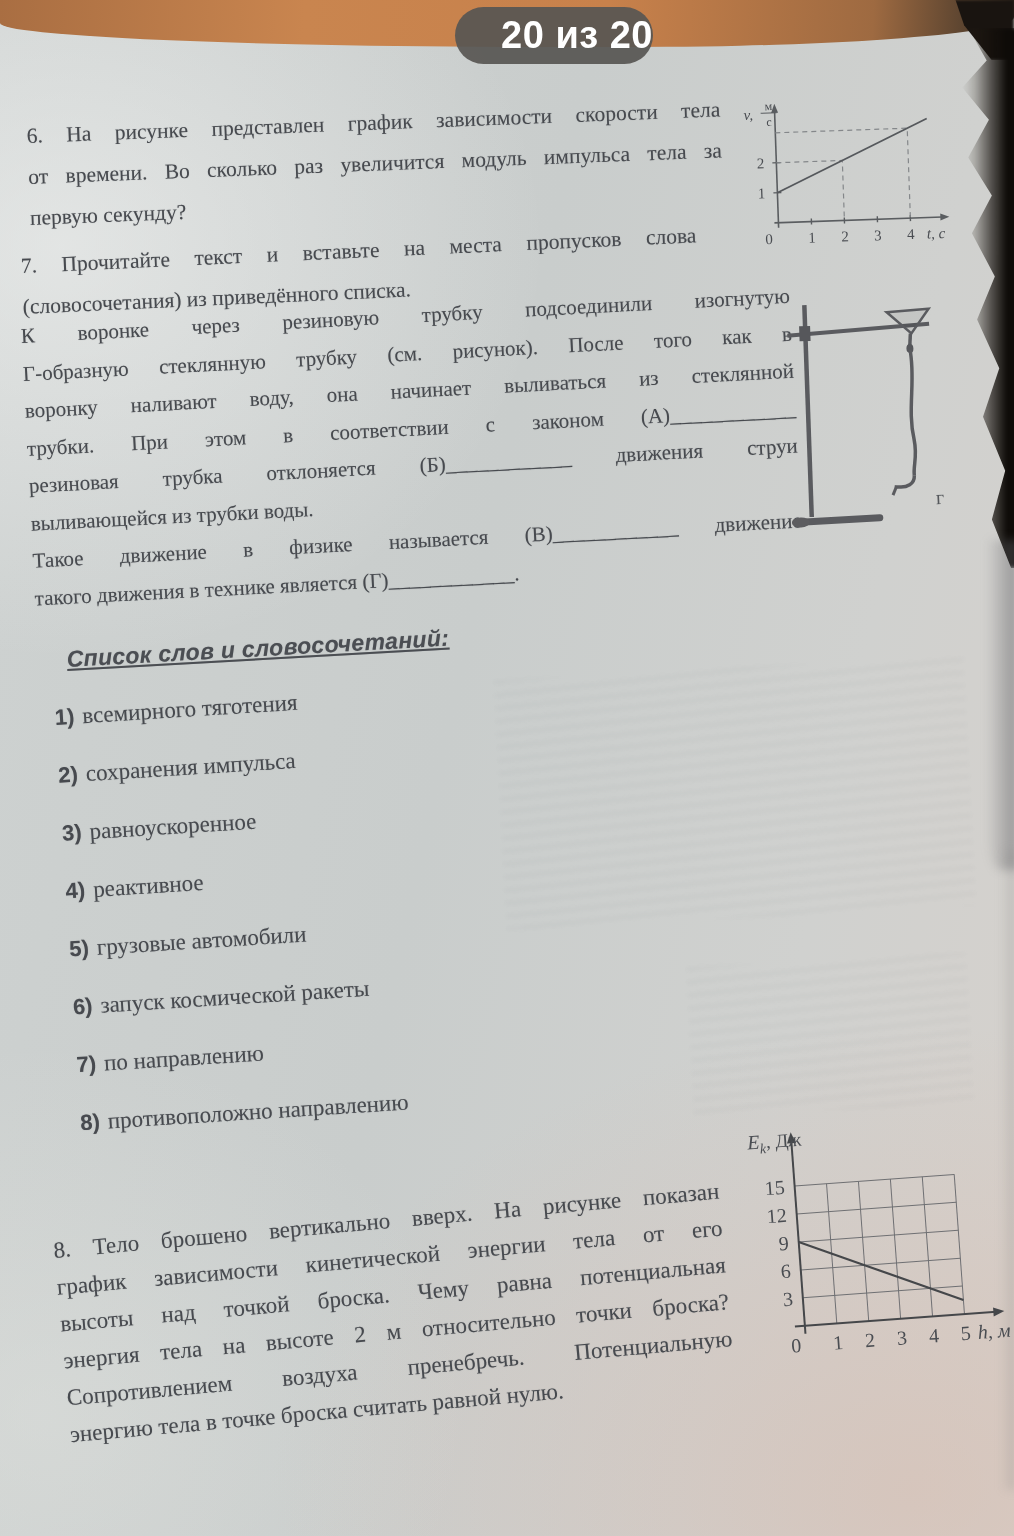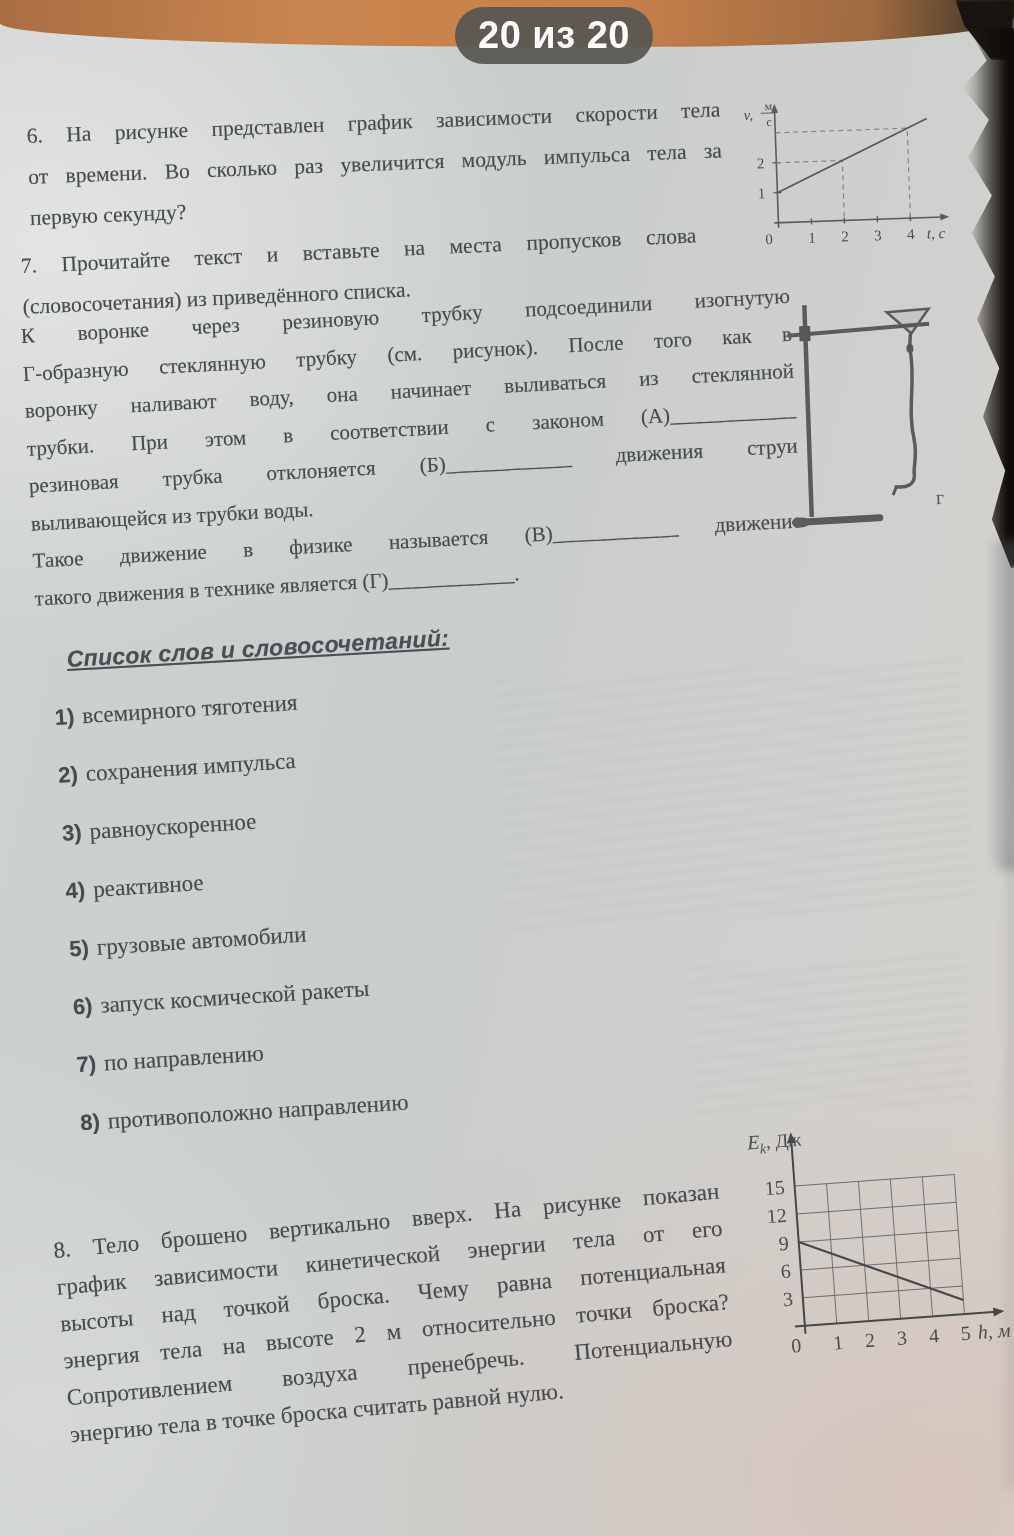--- a/index.html
+++ b/index.html
@@ -41,21 +41,21 @@
   }
   .edge-tail{
     position:absolute;top:850px;right:-2px;width:20px;height:640px;
     background:linear-gradient(to left,rgba(135,133,132,0.32),rgba(135,133,132,0) 75%);
     filter:blur(5px);
   }
   .badge{
     position:absolute;left:455px;top:7px;width:198px;height:57px;border-radius:29px;
     background:var(--badge-bg,rgba(88,86,83,0.93));color:var(--badge-fg,#fff);
     font-family:"Liberation Sans",sans-serif;font-weight:bold;font-size:38px;
-    display:flex;align-items:center;justify-content:center;letter-spacing:0.5px;
+    display:flex;align-items:center;justify-content:flex-end;letter-spacing:0.5px;
   }
   section{position:absolute;color:var(--ink);text-shadow:0 0 1px rgba(74,77,82,0.35);}
   .line{white-space:normal;}
   .just{text-align:justify;text-align-last:justify;}
   .q6{left:26px;top:116px;width:694px;font-size:21.5px;line-height:41px;transform:rotate(-2.2deg);transform-origin:0 0;}
   .q7i{left:20px;top:246px;width:676px;font-size:21.5px;line-height:41px;transform:rotate(-2.6deg);transform-origin:0 0;}
   .q7b{left:20px;top:318px;width:770px;font-size:21px;line-height:37.5px;transform:rotate(-3deg);transform-origin:0 0;}
   .list-h{
     left:66px;top:646px;font-size:23px;transform:rotate(-3.2deg);transform-origin:0 0;
     font-family:"Liberation Sans",sans-serif;font-style:italic;font-weight:bold;

